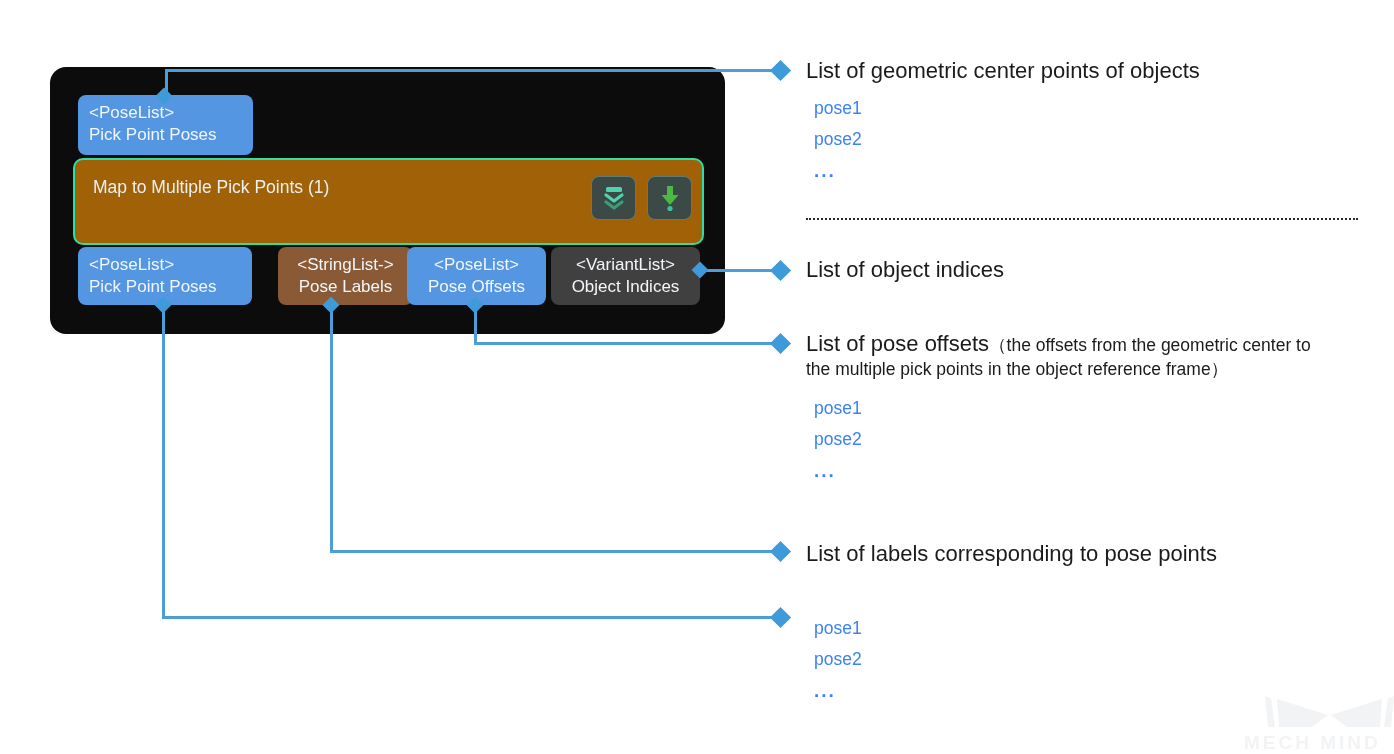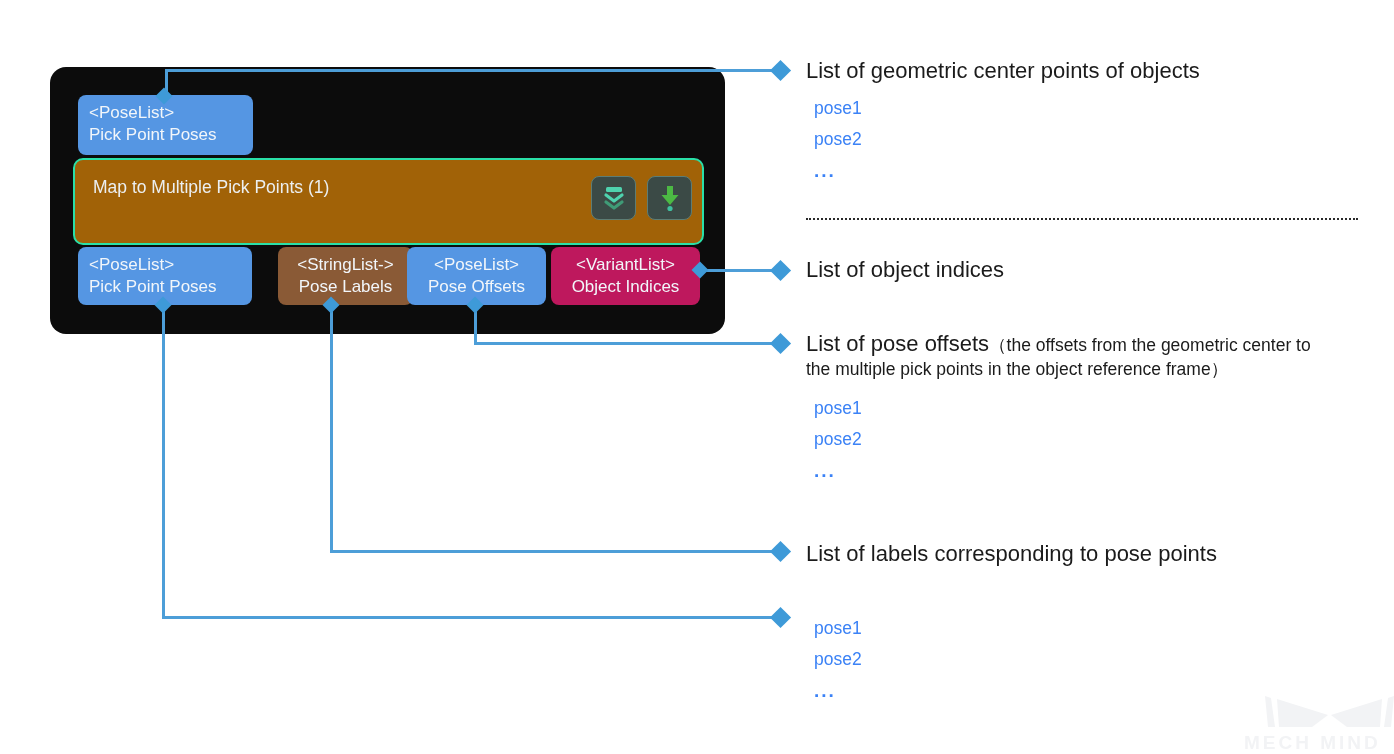--- a/index.html
+++ b/index.html
@@ -17,21 +17,21 @@
   .port{
     position:absolute;z-index:2;border-radius:8px;
     color:#f2f6fa;font-size:17px;line-height:22px;
     padding-top:7px;box-sizing:border-box;height:58px;
   }
   .port .pt-line{white-space:nowrap;}
   .port.leftal{padding-left:11px;text-align:left;}
   .port.centeral{text-align:center;}
   .port-blue{background:#5596e3;}
   .port-brown{background:#8a5a36;}
-  .port-magenta{background:#be185d;}
+  .port-magenta{background:#404040;}
   .top-port{left:78px;top:95px;width:175px;height:60px;}
   .bp1{left:78px;top:247px;width:174px;}
   .bp2{left:242px;top:247px;width:135px;margin-left:36px;}
   .bp3{left:407px;top:247px;width:139px;}
   .bp4{left:551px;top:247px;width:149px;}
   .title-bar{
     position:absolute;left:73px;top:158px;width:631px;height:87px;
     box-sizing:border-box;background:#a16207;
     border:2px solid #2ae0a8;border-radius:10px;z-index:2;
   }

